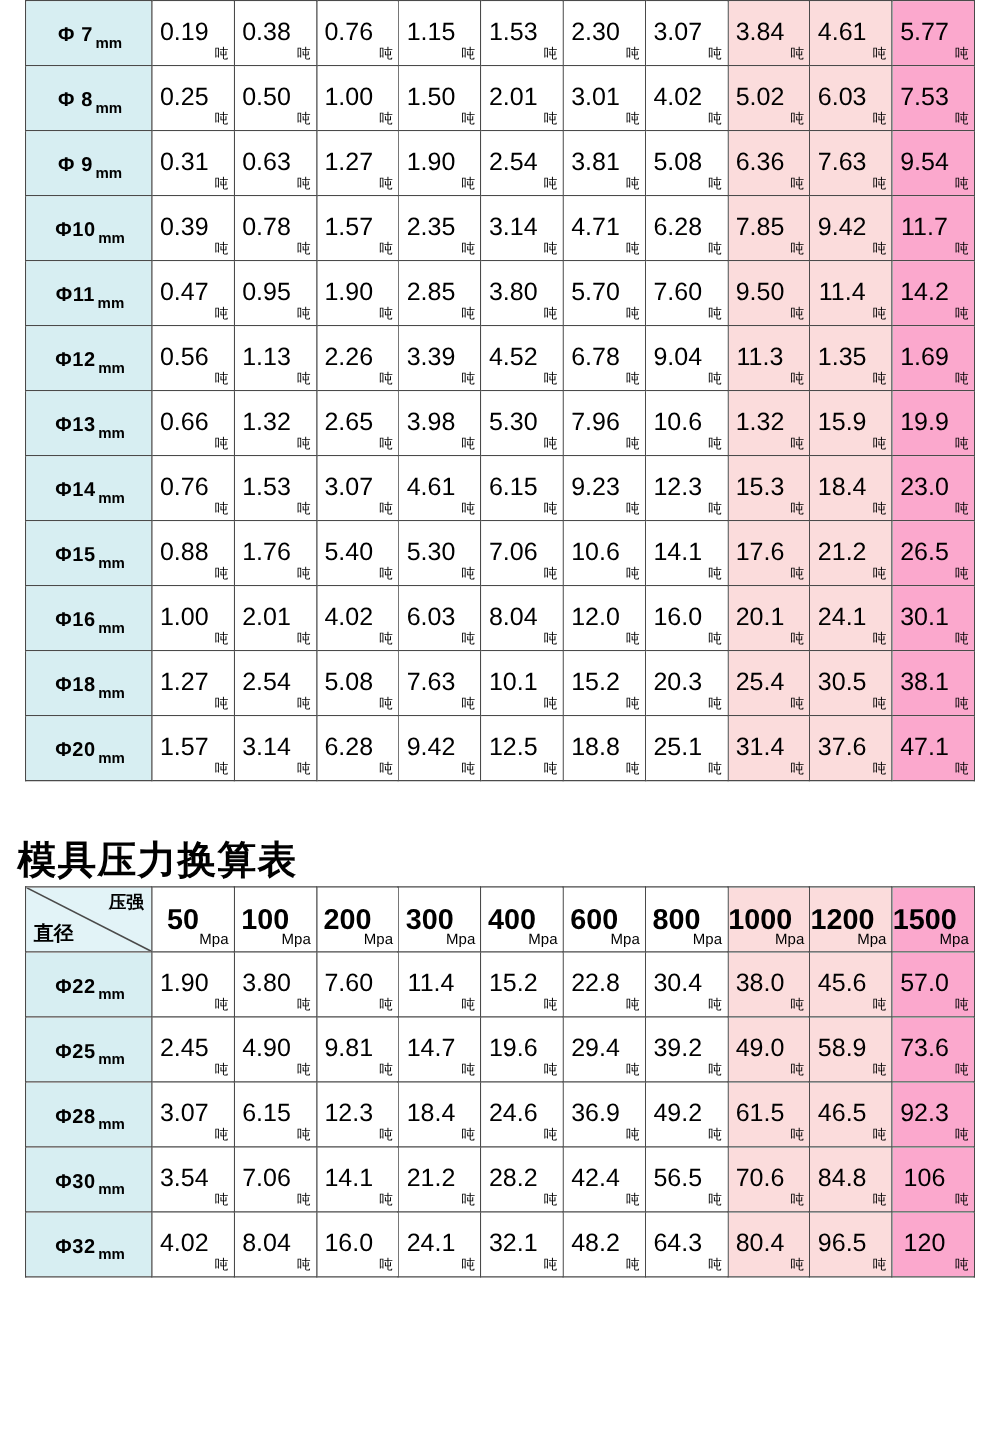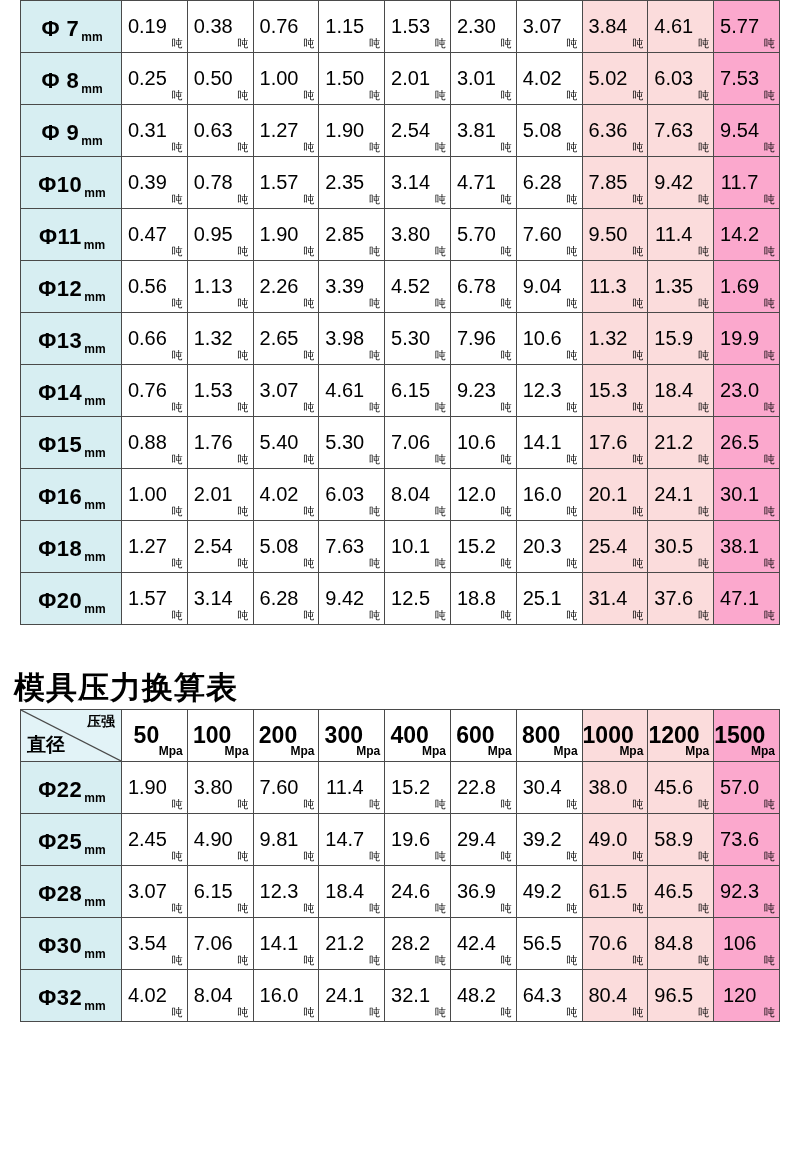--- a/index.html
+++ b/index.html
@@ -37,21 +37,21 @@
     font-weight: normal;
   }
 
   
   .diacell {
     width: 100px;
     background: #d7eef2;
     position: relative;
   }
   .diacell .dia-text {
-    font-size: 22px;
+    font-size: 16px;
     font-weight: bold;
     letter-spacing: .5px;
     display: inline-block;
     transform: translateY(2px);
     text-align: center;
   }
   .diacell .unit-mm {
     font-size: 12px;
     font-weight: bold;
     position: relative;
@@ -98,41 +98,41 @@
     position: absolute;
     right: 6px;
     top: 3px;
     font-size: 14px;
     font-weight: bold;
   }
   .corner .lbl-dia {
     position: absolute;
     left: 6px;
     bottom: 3px;
-    font-size: 19px;
+    font-size: 16px;
     font-weight: bold;
   }
   th.hcell {
     position: relative;
     background: #ffffff;
     height: 51px;
   }
   th.hcell .hval {
     font-size: 23px;
     font-weight: bold;
     display: block;
     line-height: 51px;
     padding-right: 16px;
   }
   th.hcell .hunit {
     position: absolute;
     right: 4px;
     bottom: 3px;
     font-size: 12px;
-    font-weight: bold;
+    font-weight: normal;
   }
 
   
   .note {
     margin: 12px 22px 0 22px;
     font-size: 20px;
     line-height: 30px;
     letter-spacing: .3px;
   }
   .note .warn {

